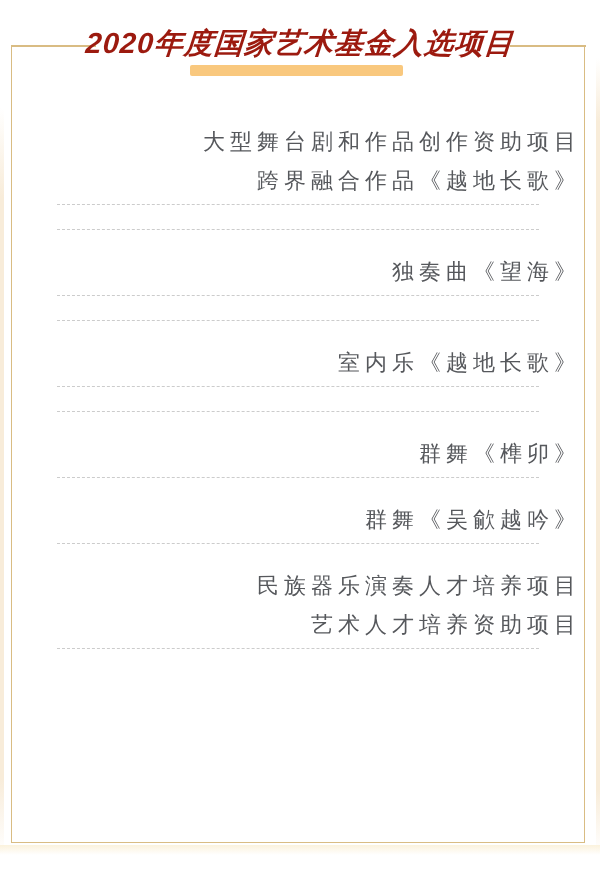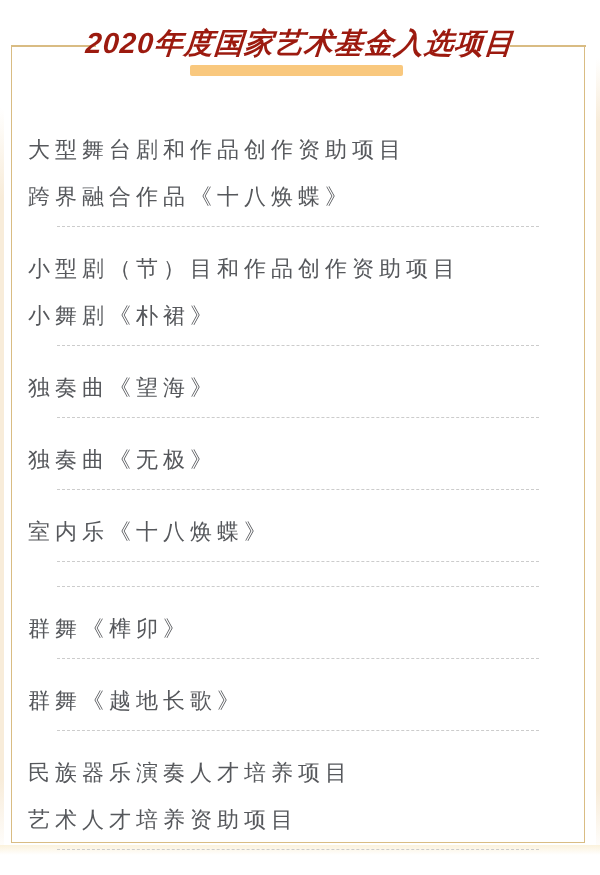--- a/index.html
+++ b/index.html
@@ -37,21 +37,21 @@
     font-weight:bold; font-style:italic; letter-spacing:1px;
     color:var(--red); transform:skewX(-4deg); z-index:2;
   }
 
   .content {
     position:absolute; left:11px; top:45px; width:574px;
     padding-top:75px; box-sizing:border-box;
   }
   .section { margin:0; }
   .section .line {
-    margin:12px; text-align:left;
+    margin:4px; text-align:right;
     font-size:22px; line-height:35px; letter-spacing:5px; text-indent:5px;
     color:var(--text); font-weight:500;
   }
   .divider {
     width:482px; height:0; margin:6px auto 24px;
     border-top:1px dashed var(--divider);
   }
 </style>
 </head>
 <body>
@@ -64,47 +64,40 @@
   <div class="frame"></div>
   <div class="frame-top-left"></div>
   <div class="frame-top-right"></div>
 
   <div class="title-bar"></div>
   <h1 class="title">2020年度国家艺术基金入选项目</h1>
 
   <div class="content">
       <div class="section">
         <p class="line">大型舞台剧和作品创作资助项目</p>
-        <p class="line">跨界融合作品《十八焕蝶》</p>
+        <p class="line">跨界融合作品《越地长歌》</p>
       </div>
       <div class="divider"></div>
-      <div class="section">
-        <p class="line">小型剧（节）目和作品创作资助项目</p>
-        <p class="line">小舞剧《朴裙》</p>
-      </div>
       <div class="divider"></div>
       <div class="section">
         <p class="line">独奏曲《望海》</p>
       </div>
       <div class="divider"></div>
-      <div class="section">
-        <p class="line">独奏曲《无极》</p>
-      </div>
       <div class="divider"></div>
       <div class="section">
-        <p class="line">室内乐《十八焕蝶》</p>
+        <p class="line">室内乐《越地长歌》</p>
       </div>
       <div class="divider"></div>
       <div class="divider"></div>
       <div class="section">
         <p class="line">群舞《榫卯》</p>
       </div>
       <div class="divider"></div>
       <div class="section">
-        <p class="line">群舞《越地长歌》</p>
+        <p class="line">群舞《吴歈越吟》</p>
       </div>
       <div class="divider"></div>
       <div class="section">
         <p class="line">民族器乐演奏人才培养项目</p>
         <p class="line">艺术人才培养资助项目</p>
       </div>
       <div class="divider"></div>
     </div>
 </div>
 

